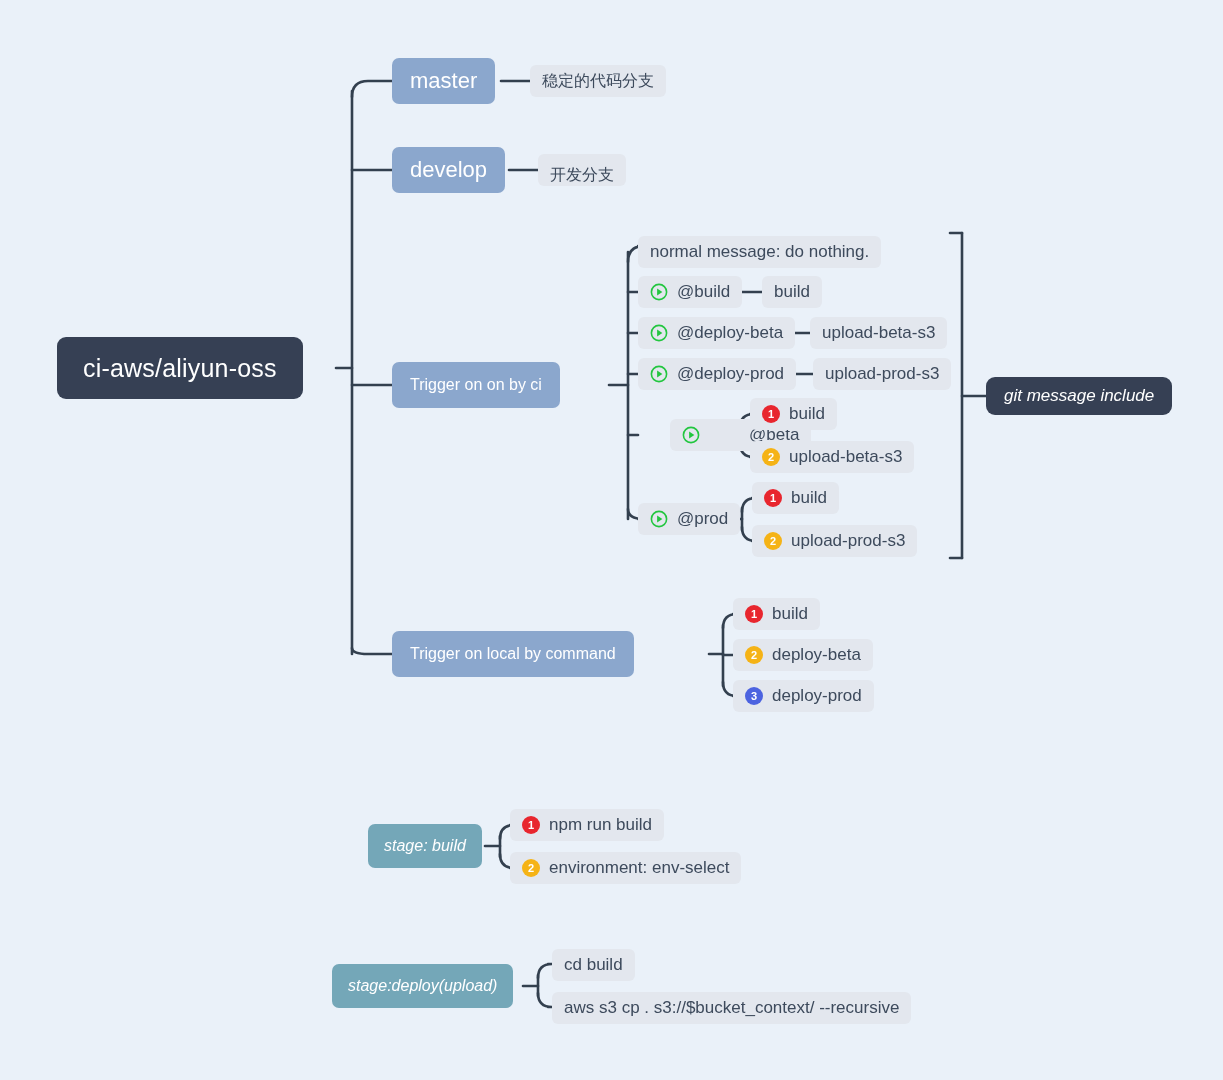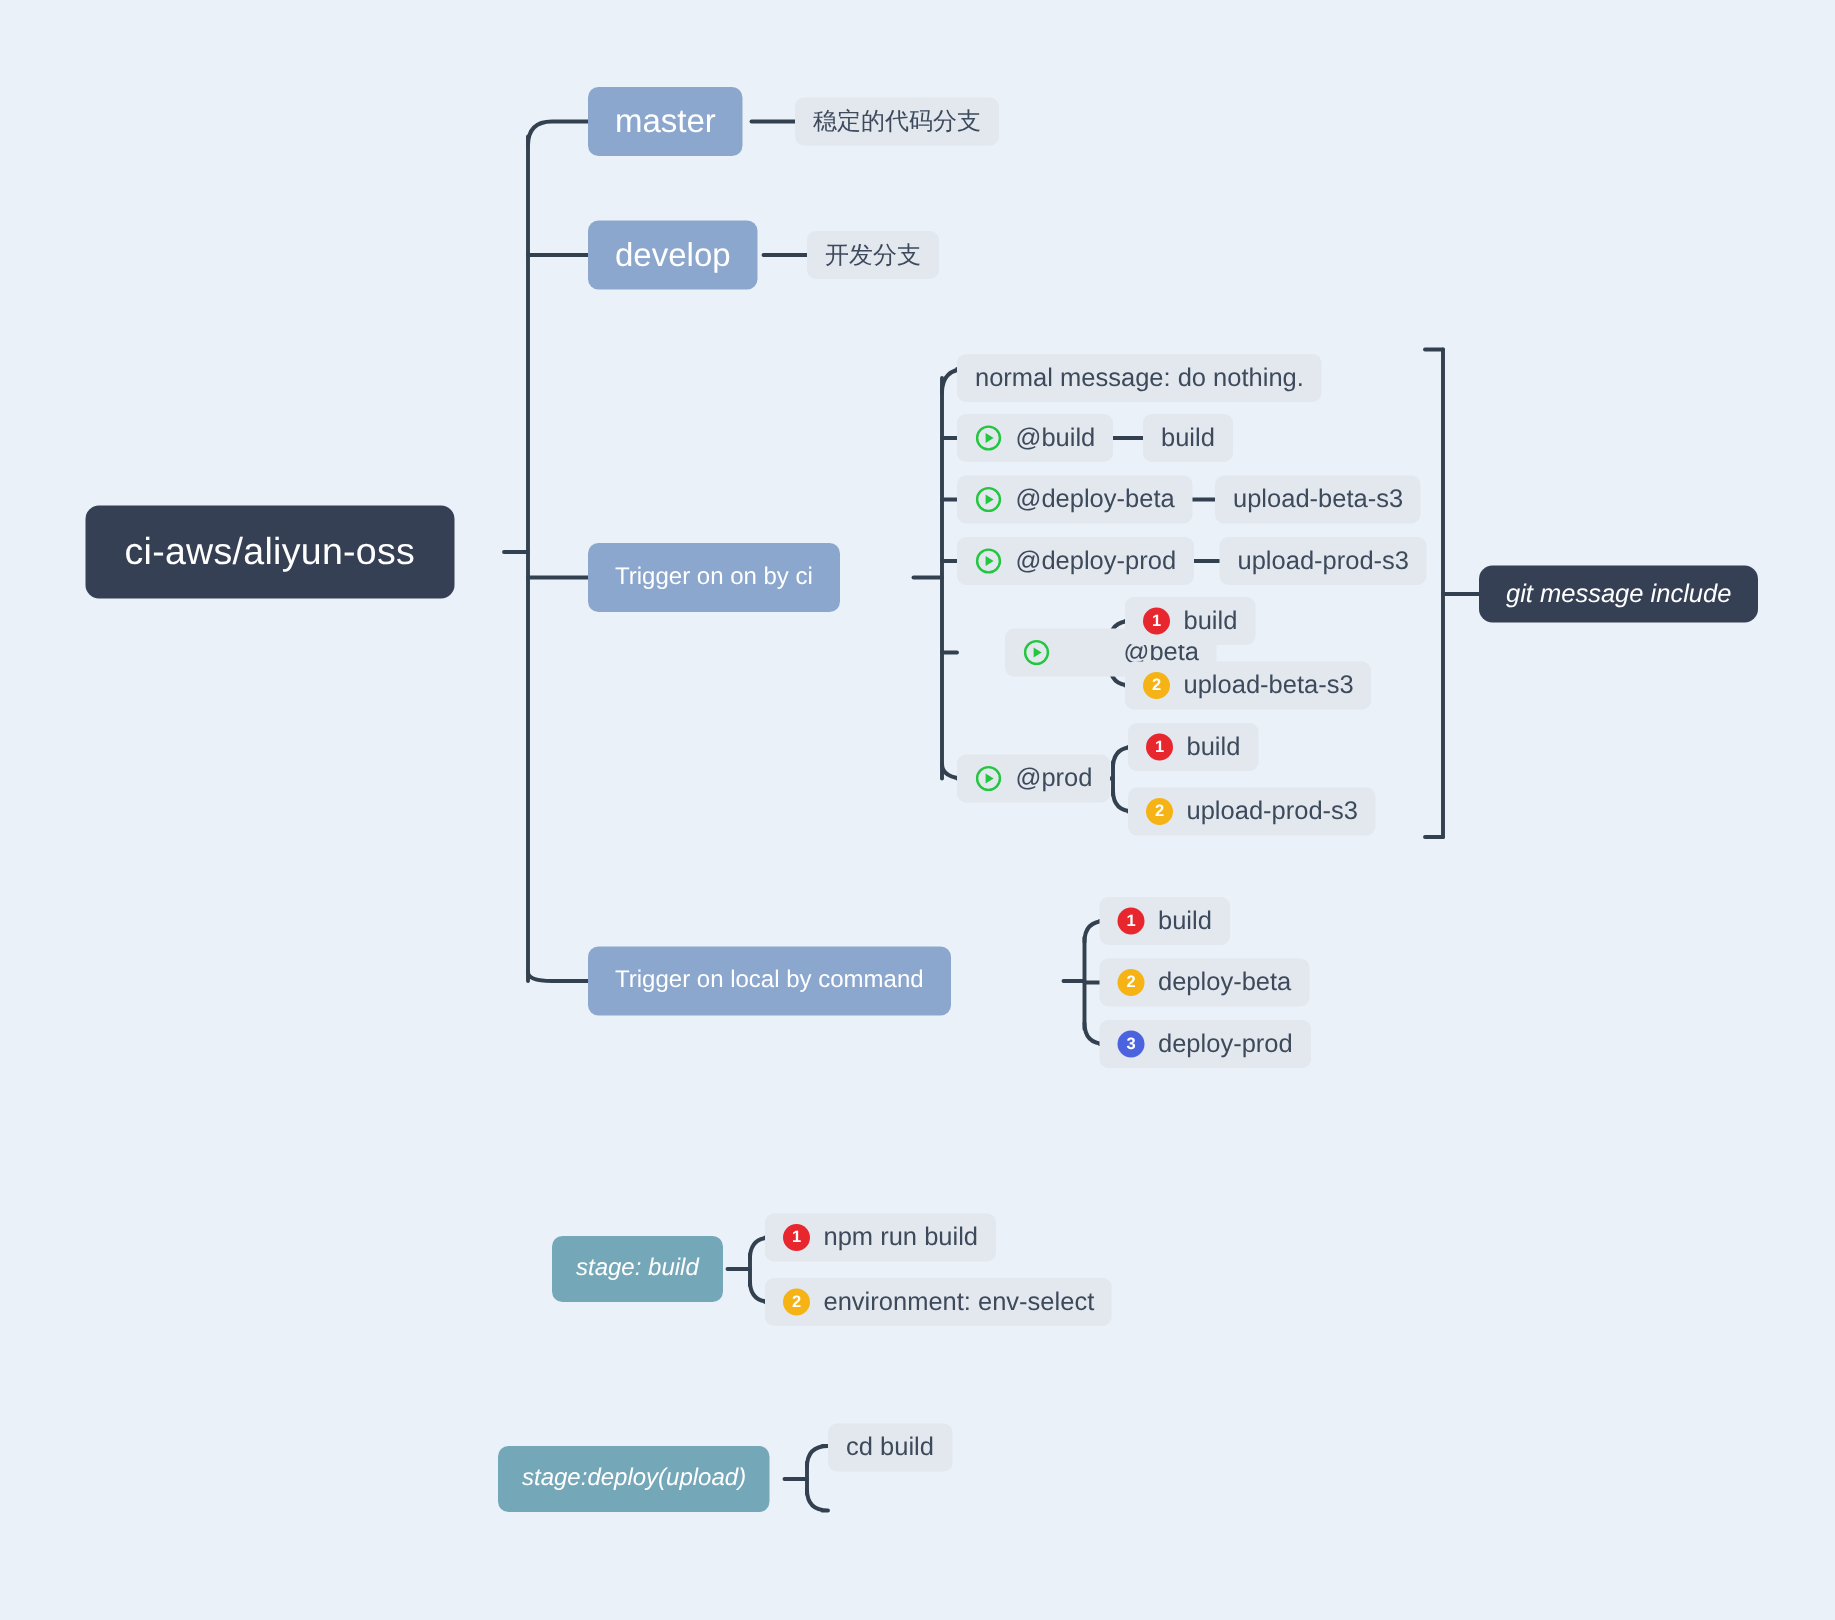--- a/index.html
+++ b/index.html
@@ -201,21 +201,21 @@
   <div class="node node-blue" style="left:392px; top:58px;">
     <span>master</span>
   </div>
   <div class="node node-pill cn" style="left:530px; top:65px;">
     <span class="lbl">稳定的代码分支</span>
   </div>
 
   <div class="node node-blue" style="left:392px; top:147px;">
     <span>develop</span>
   </div>
-  <div class="node node-pill cn" style="left:538px; top:154px;">
+  <div class="node node-pill cn" style="left:538px; top:154px;align-items:flex-end;">
     <span class="lbl">开发分支</span>
   </div>
 
   <div class="node node-blue small" style="left:392px; top:362px;">
     <span>Trigger on on by ci</span>
   </div>
 
   <div class="node node-pill" style="left:638px; top:236px;">
     <span class="lbl">normal message: do nothing.</span>
   </div>
@@ -326,14 +326,17 @@
     <span class="badge badge-2">2</span>
     <span class="lbl">environment: env-select</span>
   </div>
 
   <div class="node node-teal" style="left:332px; top:964px;">
     <span>stage:deploy(upload)</span>
   </div>
   <div class="node node-pill" style="left:552px; top:949px;">
     <span class="lbl">cd build</span>
   </div>
+  <div class="node node-pill" style="left:552px; top:992px;">
+    <span class="lbl">aws s3 cp . s3://$bucket_context/ --recursive</span>
+  </div>
 
 </div>
 
 </body></html>

